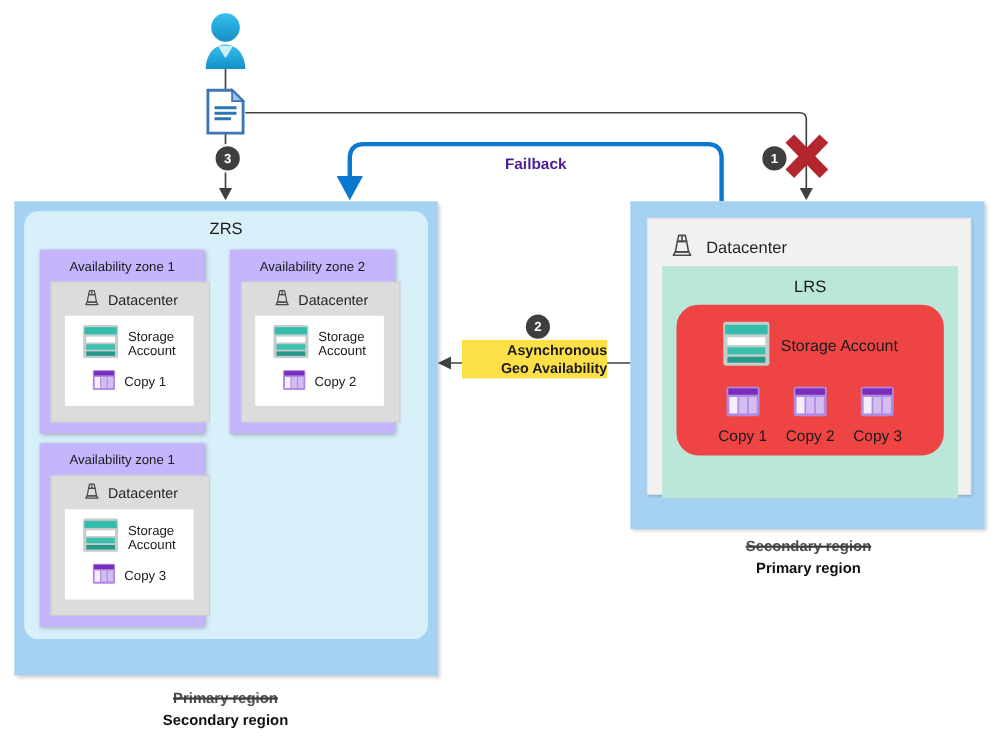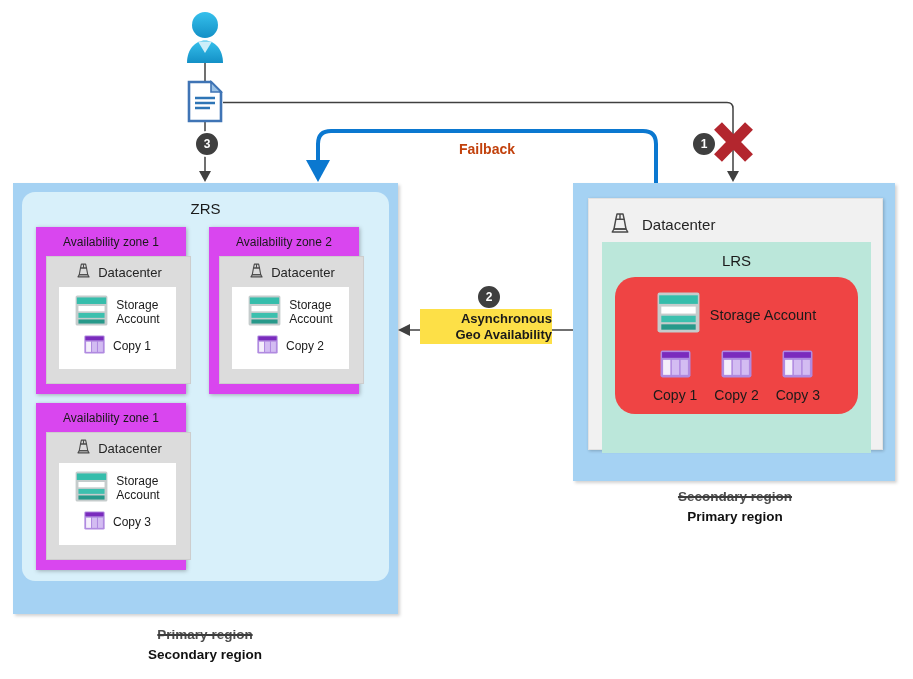--- a/index.html
+++ b/index.html
@@ -8,21 +8,21 @@
   svg.overlay{position:absolute;left:0;top:0;z-index:1;pointer-events:none;}
   .layer{position:absolute;z-index:2;}
   .top-layer{position:absolute;z-index:3;}
 
   
   .region-outer{background:#a5d2f3;box-shadow:2px 2px 3px rgba(0,0,0,.18);}
   .zrs-inner{position:absolute;left:9px;top:9px;width:367px;height:389px;background:#d8f0fa;border-radius:13px;}
   .zrs-title{text-align:center;padding-top:8px;font-size:15px;}
 
   
-  .zone{position:absolute;width:150px;height:167px;background:#d946ef;box-shadow:1px 1px 4px rgba(0,0,0,.28);}
+  .zone{position:absolute;width:150px;height:167px;background:#c4b5fd;box-shadow:1px 1px 4px rgba(0,0,0,.28);}
   .zone-label{text-align:center;margin-top:8px;font-size:12px;}
   .dc-box{position:absolute;left:10px;top:29px;width:143px;height:126px;background:#dcdcdc;border:1px solid #cdcdcd;}
   .dc-header{display:flex;align-items:center;justify-content:center;gap:6px;margin-top:5px;font-size:13px;color:#252525;}
   .dc-inner{position:absolute;left:12px;top:30px;width:117px;height:82px;background:#fff;}
   .sa-row{display:flex;align-items:center;justify-content:center;gap:8px;margin-top:8px;}
   .sa-label{font-size:12px;line-height:13.5px;}
   .copy-row{display:flex;align-items:center;justify-content:center;gap:8px;margin-top:5px;font-size:12px;}
 
   
   .lrs-gray{position:absolute;left:15px;top:15px;width:293px;height:250px;background:#f1f1f1;
@@ -33,21 +33,21 @@
   .lrs-white{position:absolute;left:13px;top:35px;width:243px;height:137px;background:#ef4444;border-radius:20px;}
   .lrs-sa-row{display:flex;align-items:center;justify-content:center;gap:10px;margin-top:15px;}
   .lrs-sa-label{font-size:14.5px;}
   .copies-row{display:flex;justify-content:center;gap:17px;margin-top:13px;}
   .copy-col{display:flex;flex-direction:column;align-items:center;gap:6px;font-size:14px;}
 
   
   .badge{width:22px;height:22px;border-radius:50%;background:#3f3f3f;color:#fff;
     font-weight:bold;font-size:12px;display:flex;align-items:center;justify-content:center;
     border:2px solid #ffffff;box-sizing:content-box;}
-  .failback-label{width:120px;text-align:center;font-weight:bold;font-size:14px;color:#c2410c;}
+  .failback-label{width:120px;text-align:center;font-weight:bold;font-size:14px;color:#4c1d95;}
   .repl-label{width:132px;text-align:right;font-weight:bold;font-size:13px;line-height:15.5px;
     background:#fde047;padding:2px 0;}
   .region-labels{width:300px;text-align:center;}
   .region-old{font-weight:bold;font-size:13.5px;color:#4d4d4d;text-decoration:line-through;
     text-decoration-thickness:2px;text-decoration-color:#3c3c3c;}
   .region-new{font-weight:bold;font-size:13.5px;color:#111;margin-top:5px;}
 </style>
 </head>
 <body>
 

